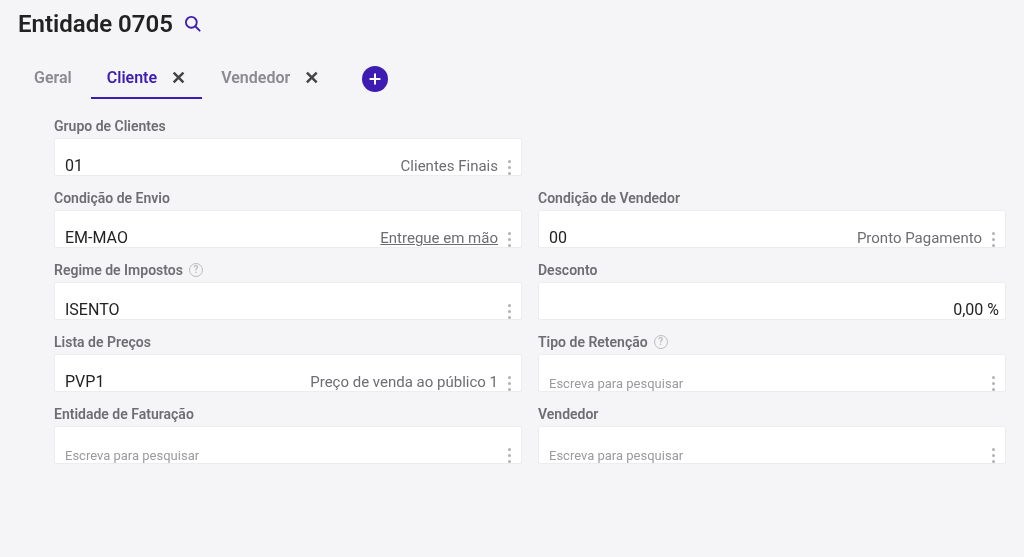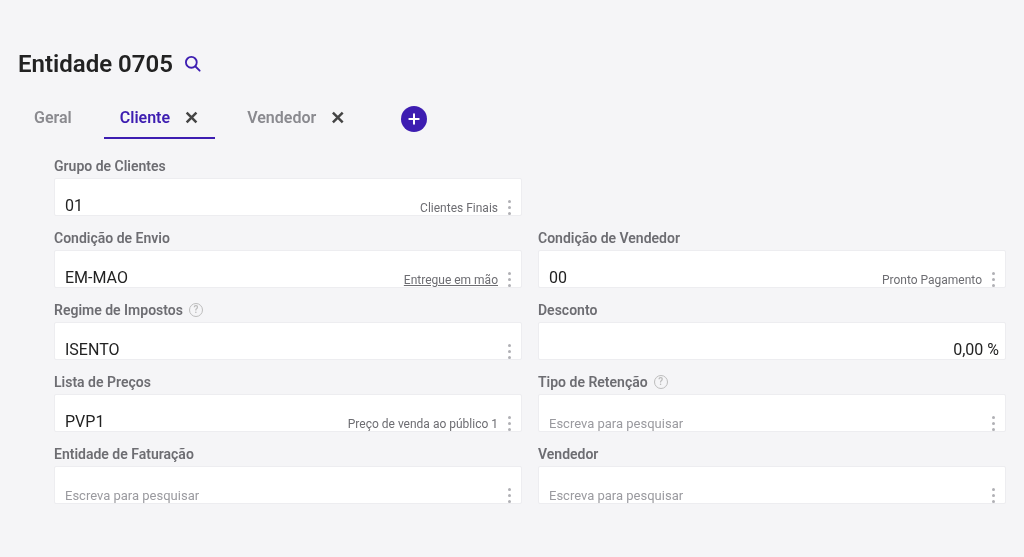--- a/index.html
+++ b/index.html
@@ -12,32 +12,31 @@
     color: #222;
   }
   .page {
     padding: 10px 18px 0 18px;
   }
   .title-row {
     display: flex;
     align-items: center;
     gap: 10px;
     margin-bottom: 20px;
-    margin-top: 40px;
   }
   .title-row h1 {
     font-size: 24px;
     font-weight: 600;
     color: #222;
   }
   .search-icon svg { display:block; }
   .tabs {
     display: flex;
     align-items: center;
-    gap: 16px;
+    gap: 3px;
     border-bottom: 1px solid transparent;
     margin-bottom: 18px;
   }
   .tab {
     display: flex;
     align-items: center;
     padding: 10px 16px 12px 16px;
     font-size: 16px;
     font-weight: 600;
     color: #8a8a8f;
@@ -125,21 +124,21 @@
     border: none;
     outline: none;
     background: transparent;
   }
   .input-placeholder {
     flex: 1;
     font-size: 13px;
     color: #9a9a9f;
   }
   .hint {
-    font-size: 12px;
+    font-size: 15px;
     color: #6d6d72;
     white-space: nowrap;
     margin-right: 6px;
   }
   .hint.underline { text-decoration: underline; }
   .dots {
     display: flex;
     flex-direction: column;
     gap: 3px;
     padding: 0 4px;

